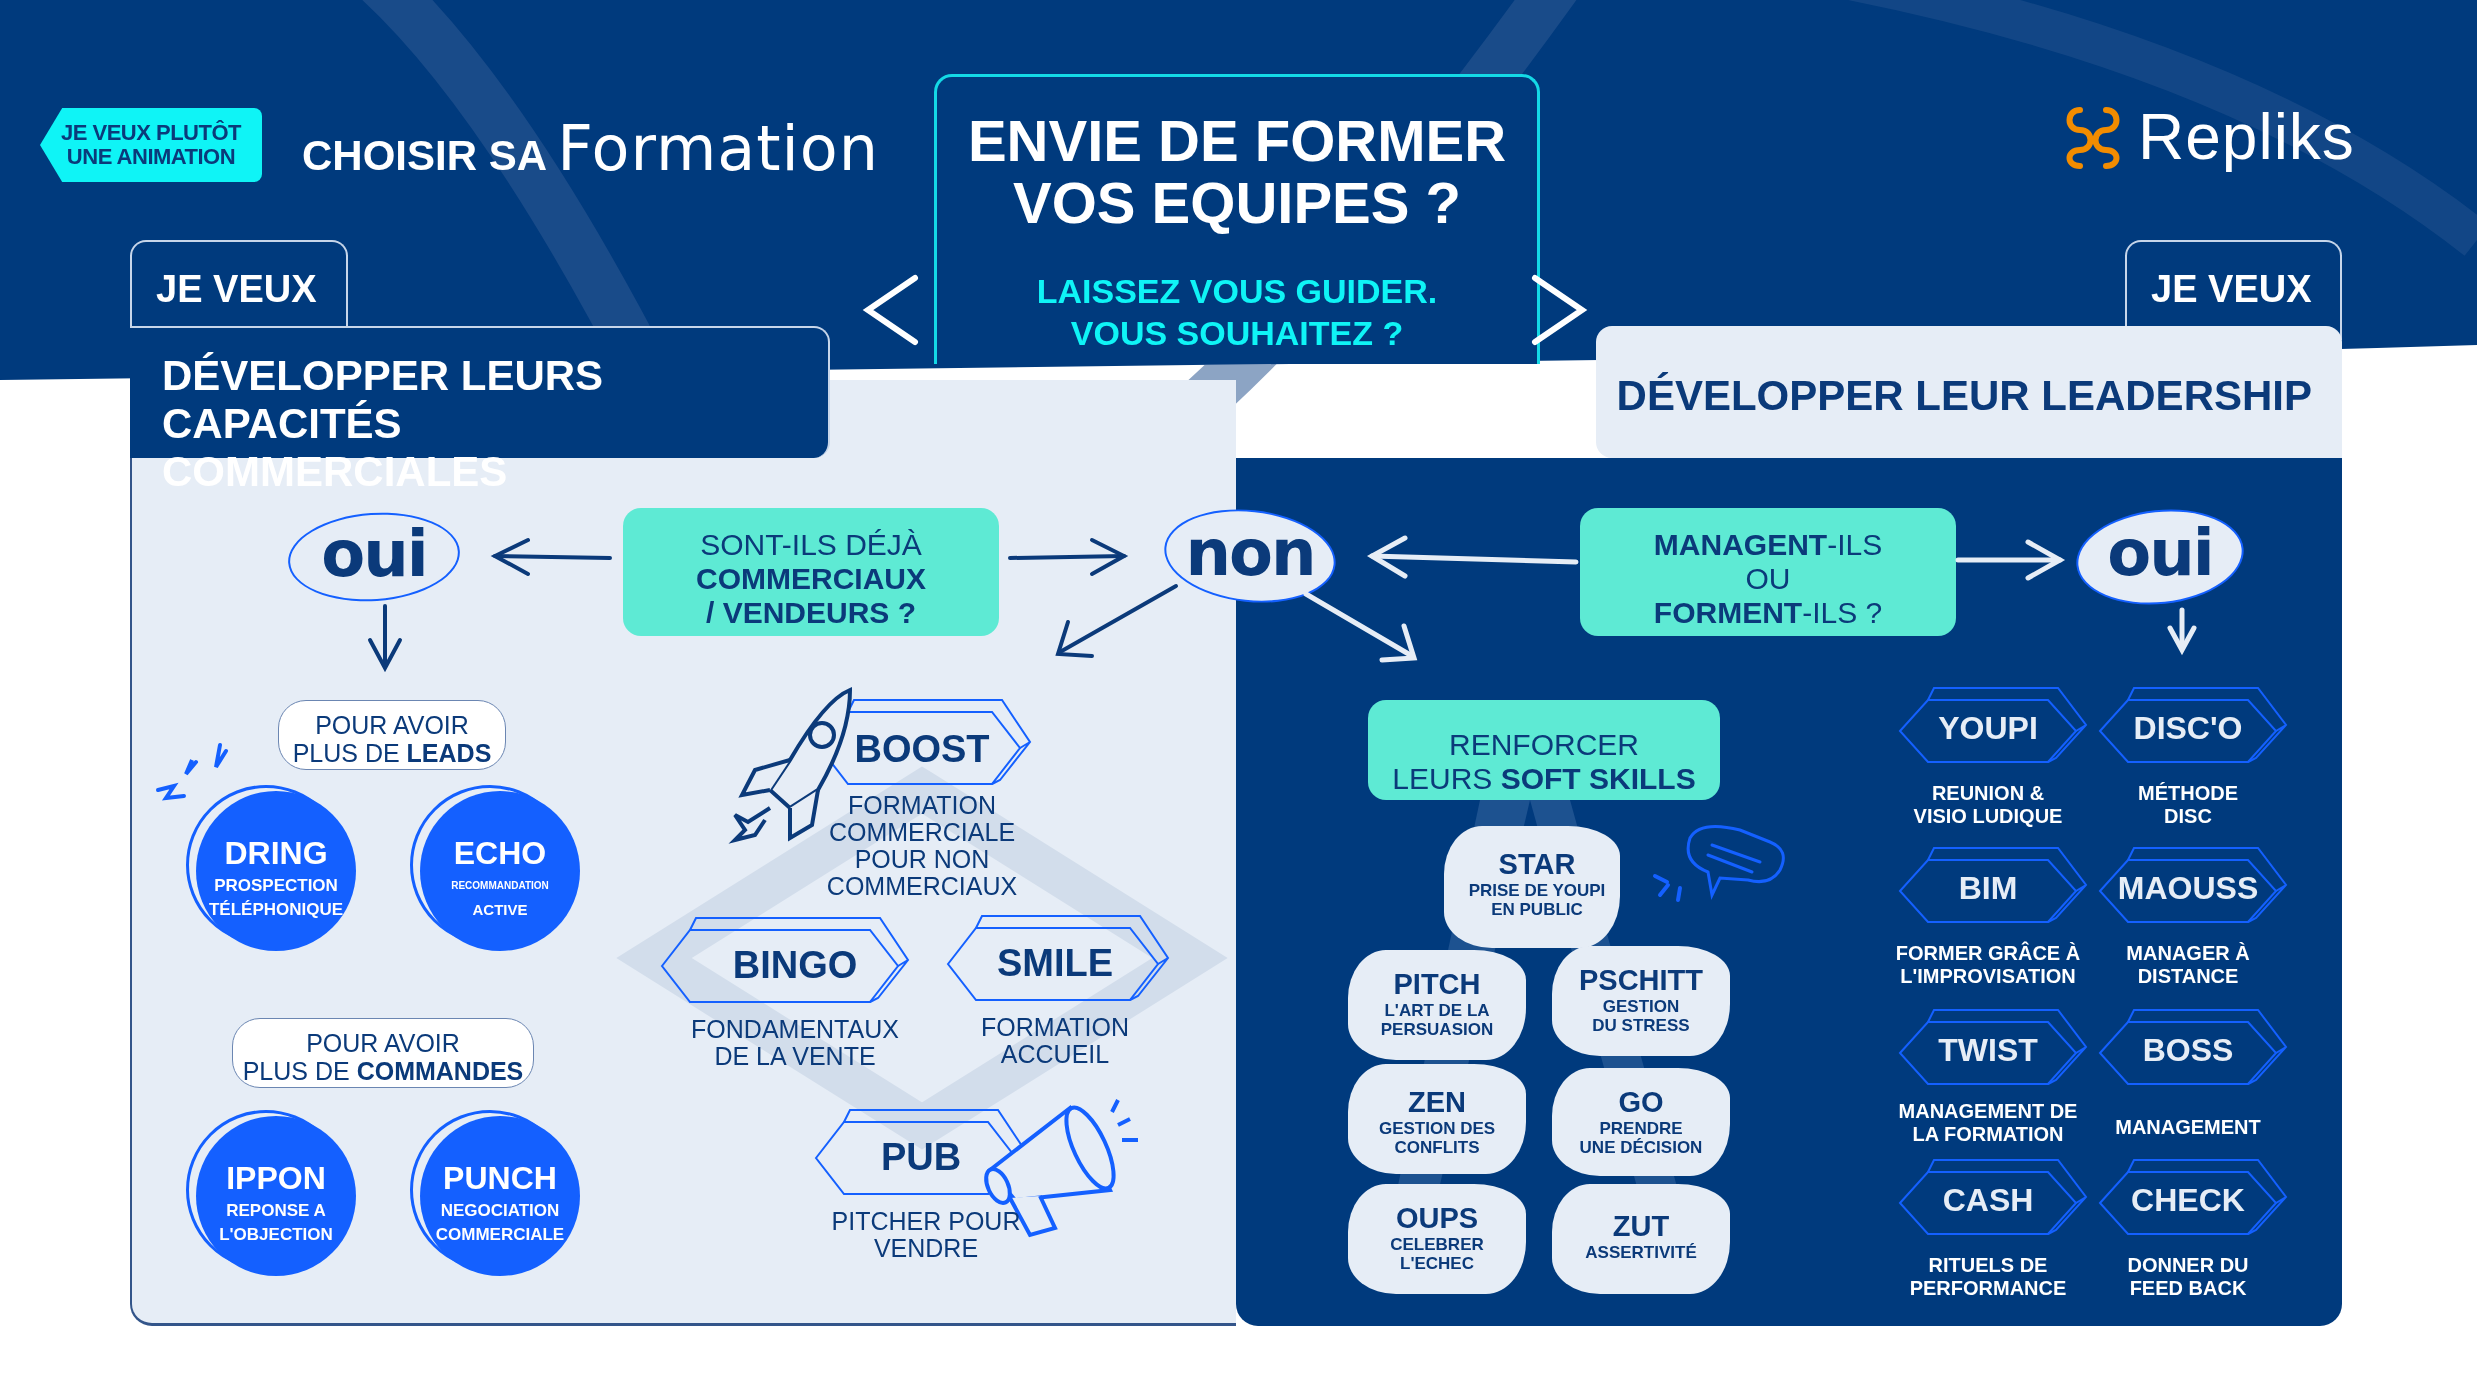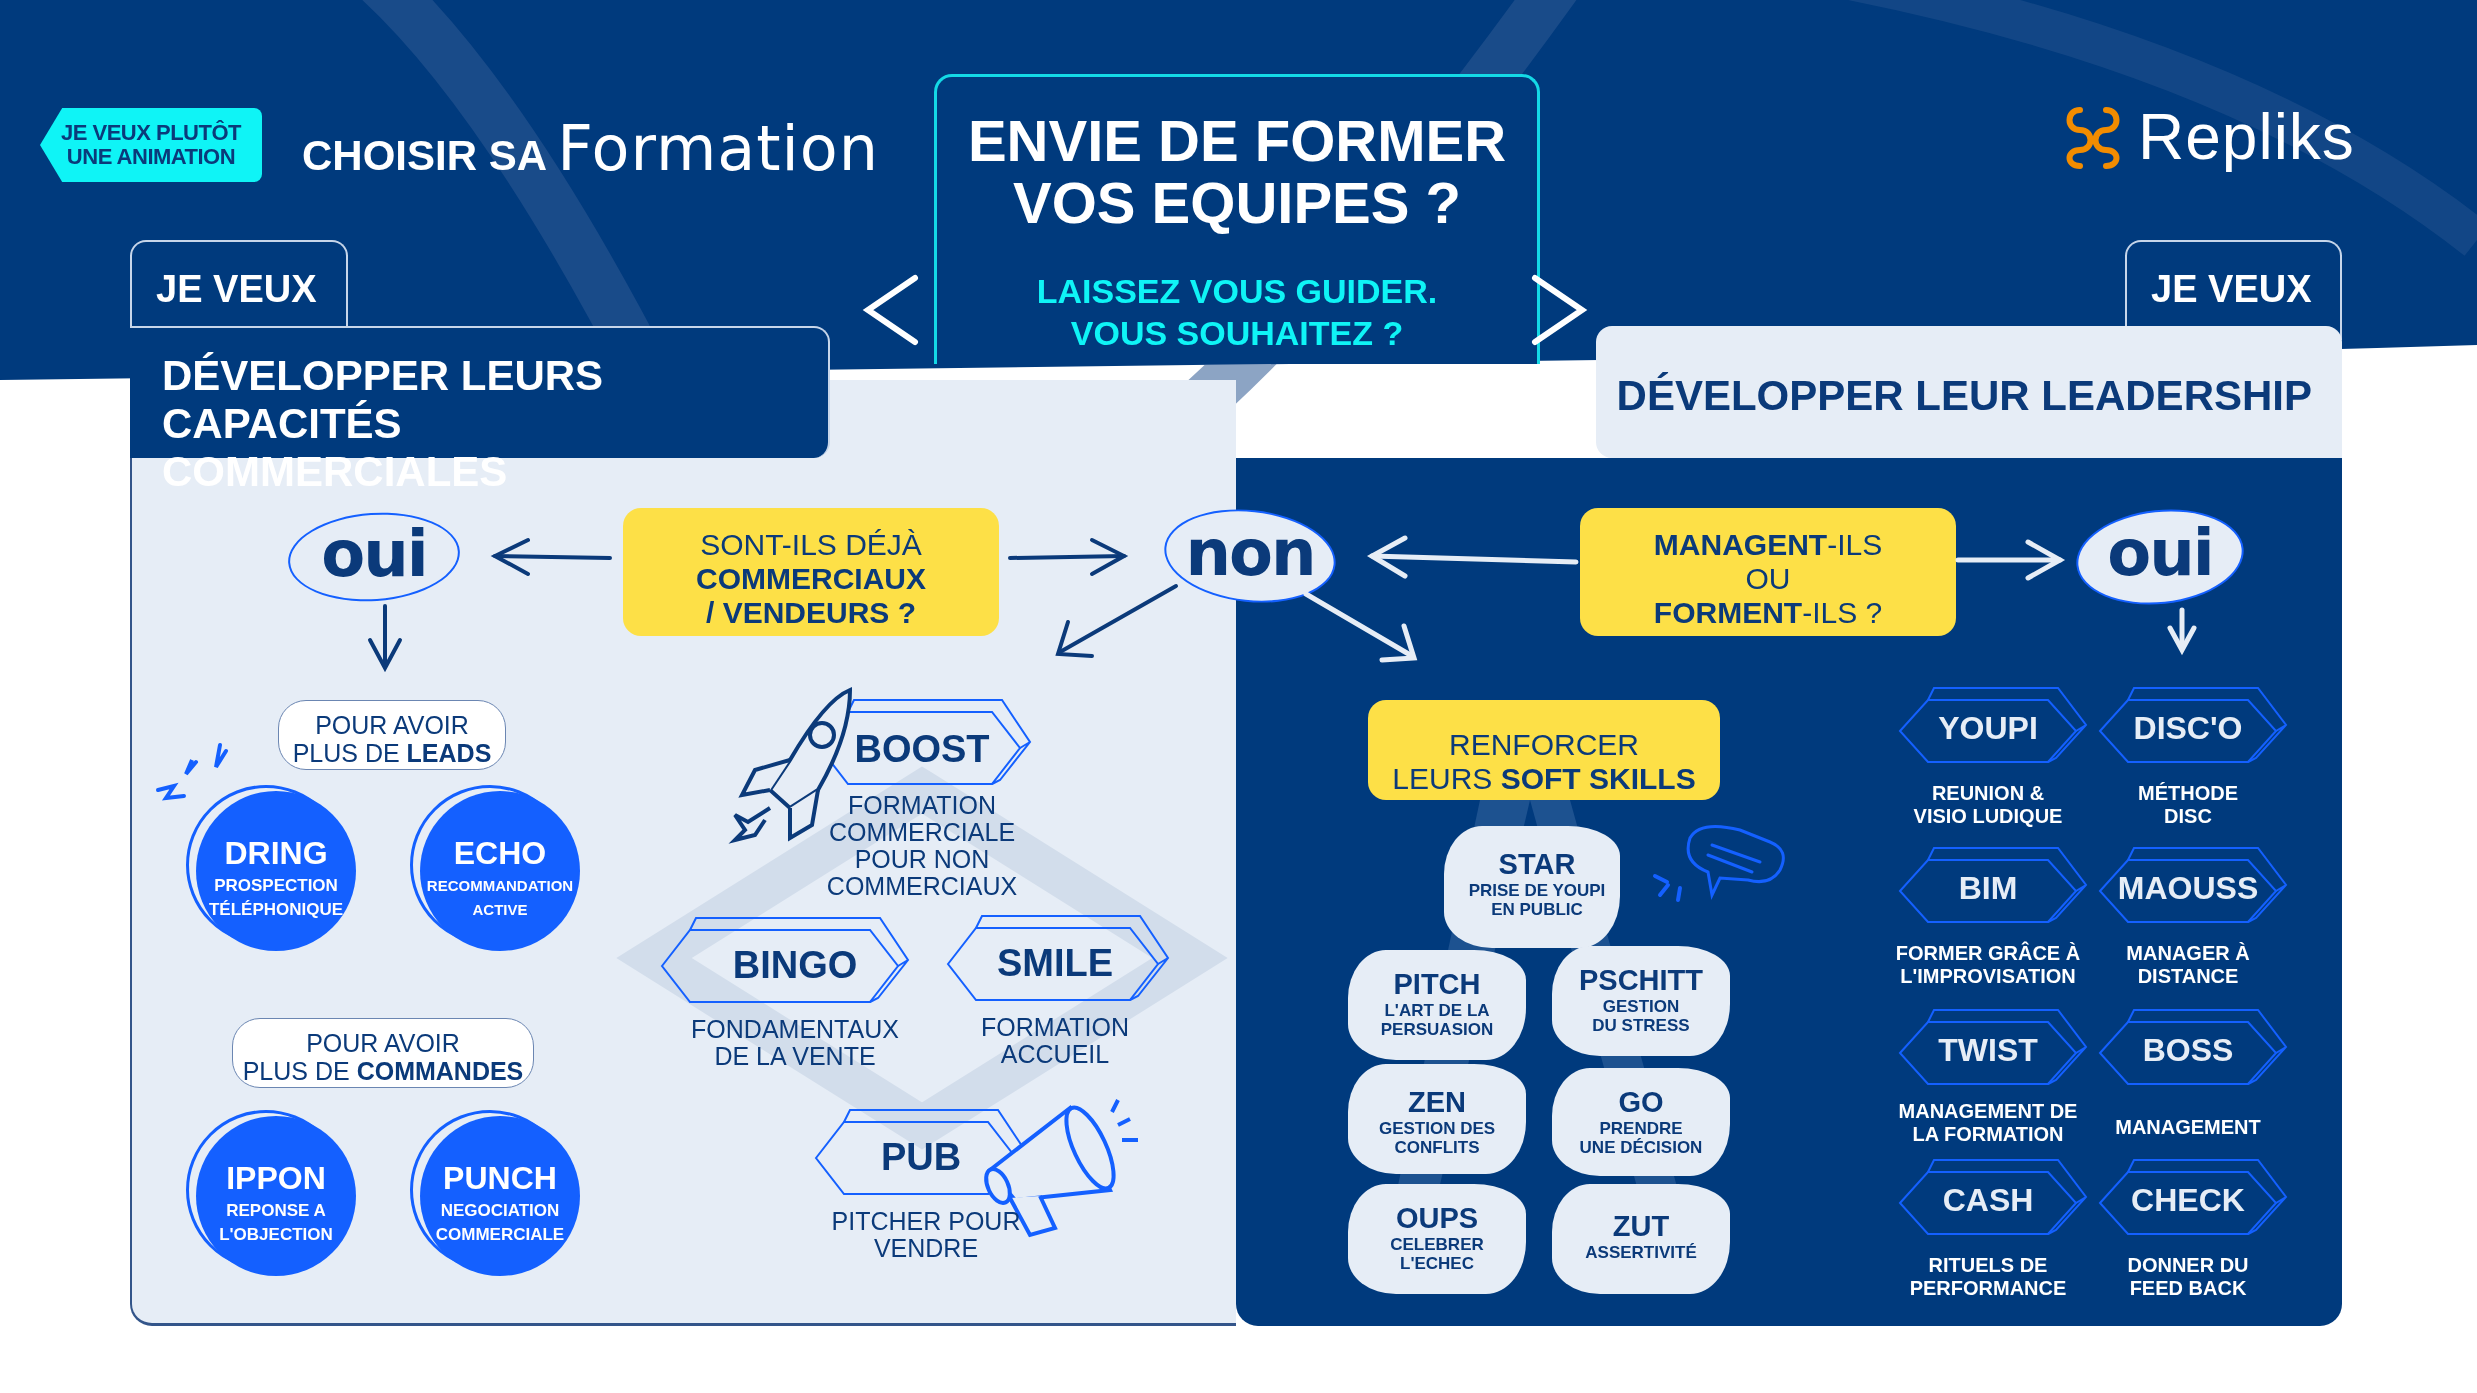--- a/index.html
+++ b/index.html
@@ -31,21 +31,21 @@
   .logo { left: 2060px; top: 100px; display: flex; align-items: center; gap: 12px; }
   .logo-text { color: #fff; font-size: 64px; font-weight: 400; letter-spacing: 1px; }
 
   .tab-jeveux { border: 2px solid #c7d6ea; border-bottom: none; border-radius: 16px 16px 0 0; color: #fff; font-size: 38px; font-weight: 700; padding: 26px 0 0 24px; background: #003a7d; }
   .hdr-left { left: 130px; top: 326px; width: 700px; height: 132px; background: #003a7d; border-radius: 0 16px 16px 0; border-top: 2px solid #c7d6ea; border-right: 2px solid #c7d6ea; color: #fff; font-size: 42px; font-weight: 700; line-height: 48px; padding: 24px 0 0 32px; }
   .hdr-right { left: 1596px; top: 326px; width: 746px; height: 132px; background: #e6edf6; border-radius: 16px 16px 0 16px; color: #0b3a7a; font-size: 42px; font-weight: 700; padding: 46px 30px 0 0; text-align: right; }
 
   .panel-left { left: 130px; top: 380px; width: 1106px; height: 946px; background: #e6edf6; border-radius: 0 0 0 22px; border-bottom: 3px solid #33558a; border-left: 2px solid #33558a; }
   .panel-right { left: 1236px; top: 458px; width: 1106px; height: 868px; background: #003a7d; border-radius: 0 0 22px 22px; }
 
-  .question { background: #fde047; border-radius: 18px; text-align: center; color: #0b3a7a; font-size: 30px; line-height: 34px; padding-top: 20px; }
+  .question { background: #5eead4; border-radius: 18px; text-align: center; color: #0b3a7a; font-size: 30px; line-height: 34px; padding-top: 20px; }
   .question b { font-weight: 700; }
 
   .bubble { text-align: center; font-size: 64px; font-weight: 700; color: #0b3a7a; font-family: "DejaVu Sans", sans-serif; letter-spacing: -2px; }
   .bubble-shape { position: absolute; border: 2px solid #1460ff; border-radius: 50%; background: #e6edf6; }
 
   .pill { background: #fff; border: 1.5px solid #6b86b2; border-radius: 28px; text-align: center; color: #0b3a7a; font-size: 25px; line-height: 28px; padding-top: 10px; }
 
   .circle { border-radius: 50%; background: #1460ff; color: #fff; text-align: center; }
   .circle .t { font-size: 32px; font-weight: 700; margin-top: 44px; }
   .circle .s { font-size: 17px; font-weight: 700; line-height: 20px; margin-top: 4px; }
@@ -184,21 +184,21 @@
   <div class="abs circle" style="left:10px;top:6px;width:160px;height:160px;">
     <div class="t">DRING</div>
     <div class="s">PROSPECTION</div>
     <div class="s">TÉLÉPHONIQUE</div>
   </div>
 </div>
 <div class="abs" style="left:410px;top:785px;">
   <div class="abs circle-ring" style="left:0;top:0;width:160px;height:160px;"></div>
   <div class="abs circle" style="left:10px;top:6px;width:160px;height:160px;">
     <div class="t">ECHO</div>
-    <div class="s" style="font-size:15px">RECOMMANDATION</div>
+    <div class="s" style="font-size:10px">RECOMMANDATION</div>
     <div class="s" style="font-size:15px">ACTIVE</div>
   </div>
 </div>
 
 <div class="abs pill" style="left:232px;top:1018px;width:302px;height:70px;">
   <div>POUR AVOIR</div>
   <div><span>PLUS DE</span> <b>COMMANDES</b></div>
 </div>
 
 <div class="abs" style="left:186px;top:1110px;">

